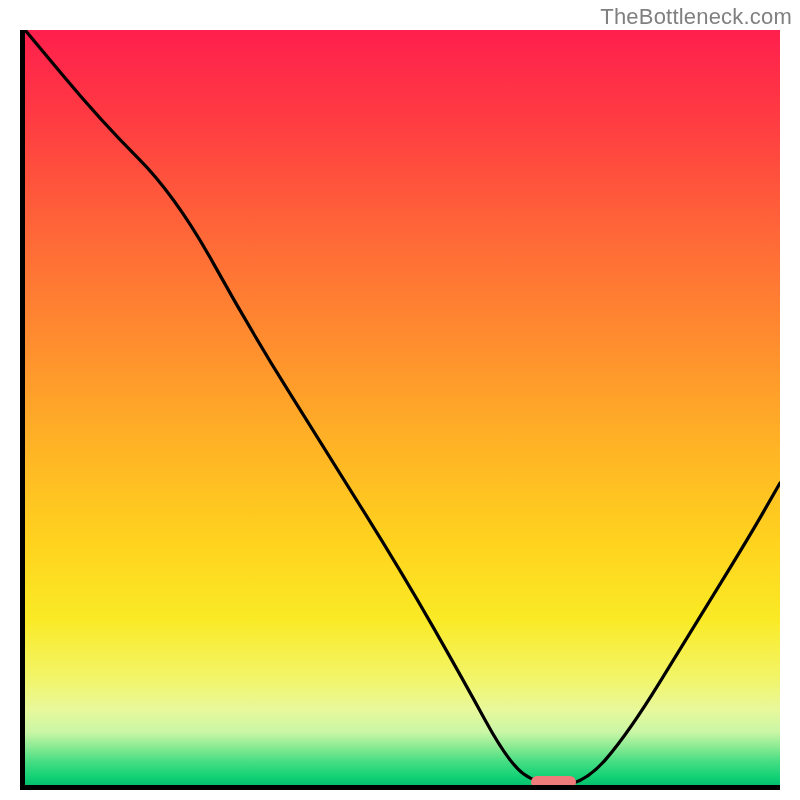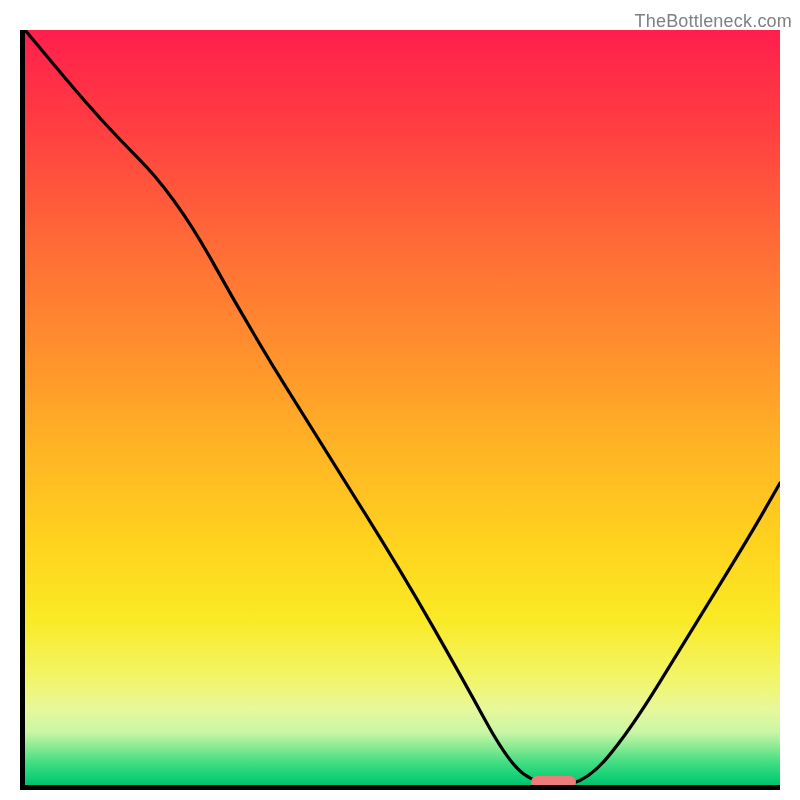--- a/index.html
+++ b/index.html
@@ -13,24 +13,24 @@
   }
 
   .chart-wrapper {
     position: relative;
     width: 800px;
     height: 800px;
   }
 
   .attribution {
     position: absolute;
-    top: 11px;
+    top: 4px;
     right: 8px;
     color: #808080;
-    font-size: 18px;
+    font-size: 22px;
     font-weight: 500;
     letter-spacing: 0.2px;
   }
 
   .plot-frame {
     position: absolute;
     left: 20px;
     top: 30px;
     width: 760px;
     height: 760px;

